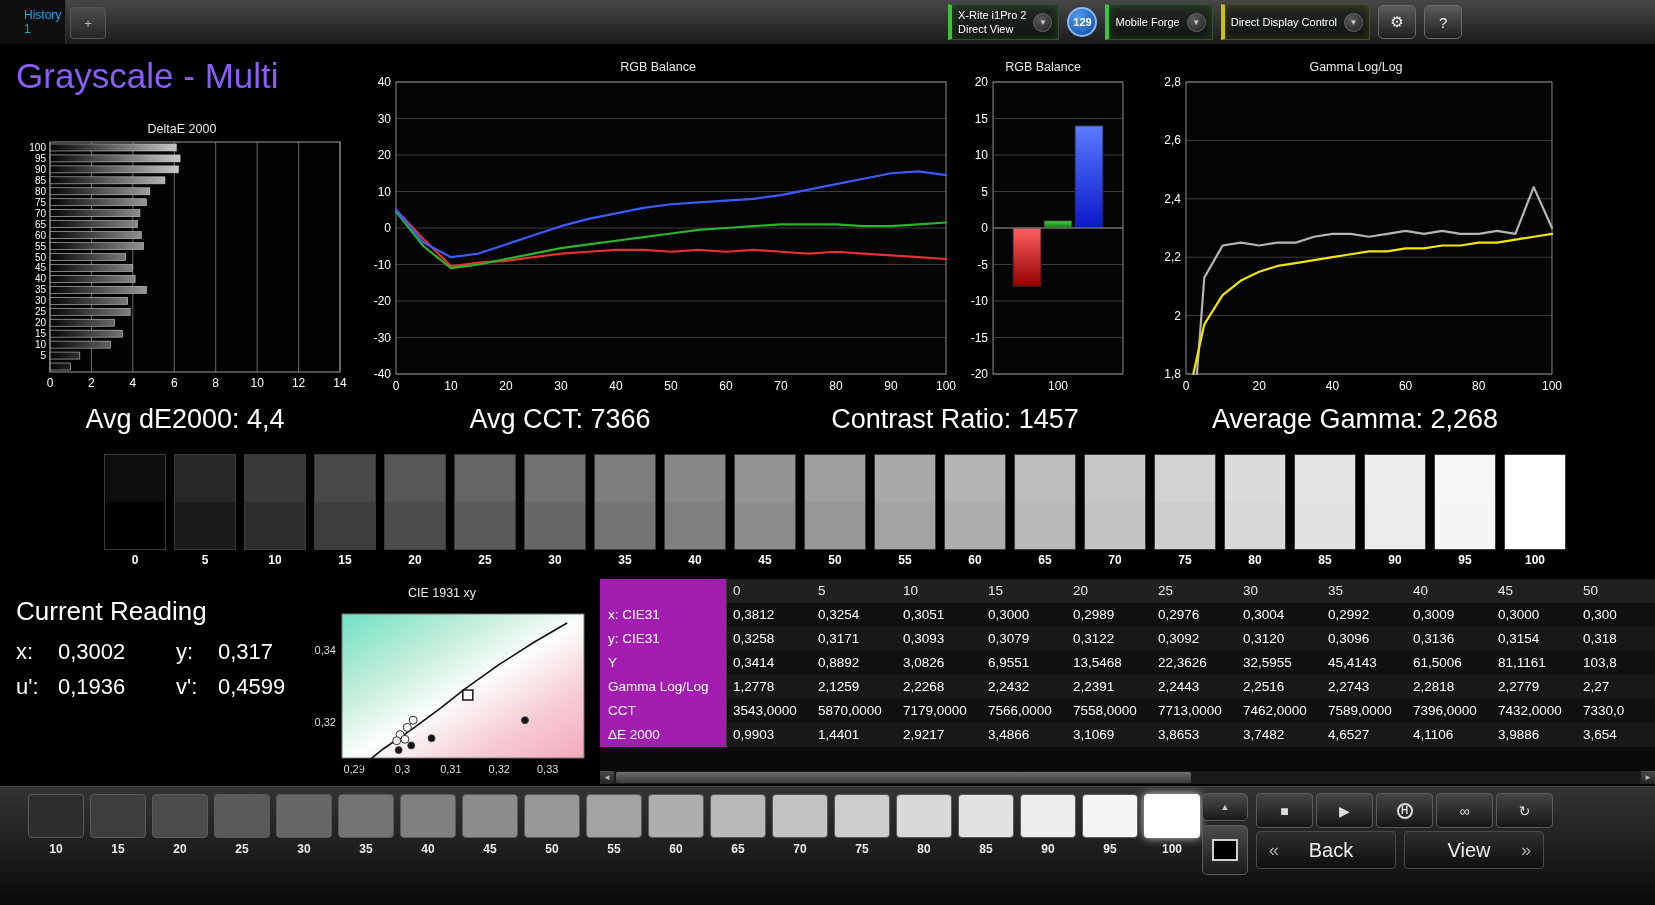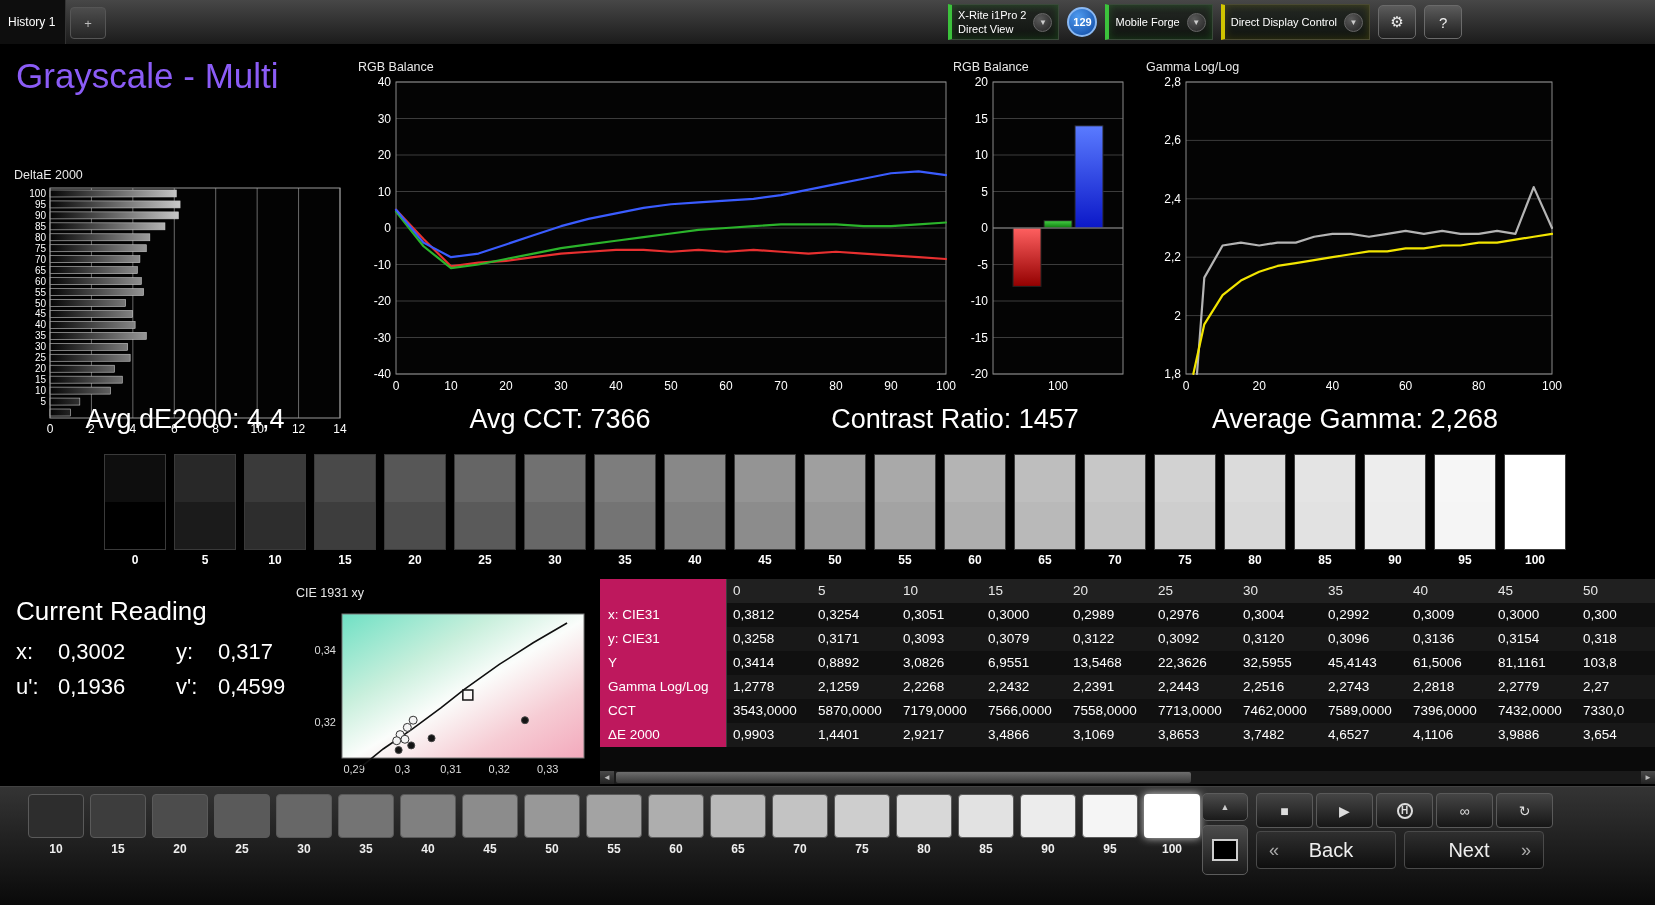--- a/index.html
+++ b/index.html
@@ -3,21 +3,21 @@
 <meta charset="utf-8">
 <style>
   html,body{margin:0;padding:0;background:#000;}
   .app{position:relative;width:1655px;height:905px;background:#000;overflow:hidden;
        font-family:"Liberation Sans",sans-serif;color:#fff;}
 
   
   .topbar{position:absolute;left:0;top:0;width:1655px;height:44px;
           background:linear-gradient(#474747,#1b1b1b);}
   .tab{position:absolute;left:0;top:0;width:66px;height:44px;background:#0e0e0e;
-       color:#ffffff;font-size:12px;display:flex;align-items:center;padding-left:8px;
+       color:#0ea5e9;font-size:12px;display:flex;align-items:center;padding-left:24px;
        box-sizing:border-box;border-right:1px solid #333;}
   .tab-add{position:absolute;left:70px;top:7px;width:34px;height:30px;border-radius:4px;
        background:linear-gradient(#4d4d4d,#262626);border:1px solid #555;color:#bbb;
        display:flex;align-items:center;justify-content:center;font-size:13px;}
   .top-right{position:absolute;left:948px;top:3px;height:38px;display:flex;gap:8px;align-items:center;}
   .devbox{height:36px;display:flex;align-items:center;box-sizing:border-box;padding:0 6px;
        background:linear-gradient(#242824,#101410);border:1px solid #3a4a3a;border-left:4px solid #3cc23c;
        box-shadow:inset 0 0 8px rgba(60,200,60,.25);font-size:11px;color:#fff;}
   .devbox.yellow{border:1px solid #4a4a32;border-left:4px solid #cfc400;
        box-shadow:inset 0 0 8px rgba(210,200,0,.2);}
@@ -33,22 +33,22 @@
       border:1px solid #6a6a6a;color:#eee;font-size:15px;display:flex;align-items:center;justify-content:center;}
 
   
   .page-title{position:absolute;left:16px;top:56px;font-size:35px;color:#8b5cf6;}
   .stat{position:absolute;top:404px;font-size:27px;color:#fff;text-align:center;}
   #stat0{left:20px;width:330px;} #stat1{left:410px;width:300px;}
   #stat2{left:790px;width:330px;} #stat3{left:1180px;width:350px;}
 
   
   .chart-block{position:absolute;}
-  .chart-title{font-size:12.5px;color:#e8e8e8;text-align:left;height:16px;}
-  #blk-deltae{left:14px;top:122px;width:336px;margin-top:46px;}
+  .chart-title{font-size:12.5px;color:#e8e8e8;text-align:center;height:16px;}
+  #blk-deltae{left:14px;top:122px;width:336px;}
   #blk-rgbline{left:358px;top:60px;width:600px;}
   #blk-rgbbar{left:953px;top:60px;width:180px;}
   #blk-gamma{left:1146px;top:60px;width:420px;}
   #blk-cie{left:296px;top:586px;width:292px;}
 
   
   .strip{position:absolute;left:0;top:446px;width:1655px;height:130px;background:#000;}
   .swatches{position:absolute;left:104px;top:8px;display:flex;gap:8px;}
   .sw{display:flex;flex-direction:column;align-items:center;}
   .sw .box{width:62px;height:96px;border:1px solid #3a3a3a;box-sizing:border-box;display:flex;flex-direction:column;}
@@ -62,21 +62,21 @@
   .rrow .l{width:42px;} .rrow .v{width:118px;}
 
   
   .tablewrap{position:absolute;left:600px;top:579px;width:1055px;height:192px;overflow:hidden;
        font-size:13.5px;background:#0a0a0a;}
   .trow{display:grid;grid-template-columns:127px repeat(11,85px);height:24px;line-height:24px;}
   .trow.head{background:#202020;color:#e8e8e8;}
   .trow:nth-child(even){background:#101010;}
   .trow:nth-child(odd):not(.head){background:#181818;}
   .tcell{padding-left:6px;white-space:nowrap;overflow:hidden;}
-  .tlabel{background:#be185d;padding-left:8px;border-right:1px solid #3c3c3c;white-space:nowrap;overflow:hidden;}
+  .tlabel{background:#a21caf;padding-left:8px;border-right:1px solid #3c3c3c;white-space:nowrap;overflow:hidden;}
   .hscroll{position:absolute;left:600px;top:771px;width:1055px;height:13px;background:#1a1a1a;display:flex;}
   .harrow{width:14px;height:13px;background:linear-gradient(#4a4a4a,#222);color:#bbb;font-size:8px;
        display:flex;align-items:center;justify-content:center;}
   .htrack{flex:1;position:relative;}
   .hthumb{position:absolute;left:2px;top:1px;width:56%;height:11px;border-radius:2px;
        background:linear-gradient(#6e6e6e,#3a3a3a);}
 
   
   .bottombar{position:absolute;left:0;top:786px;width:1655px;height:119px;
        background:linear-gradient(#343434,#090909);border-top:1px solid #424242;}
@@ -747,19 +747,19 @@
       </div>
     </div>
     <div class="navrow">
       <div class="navbtn">
         <span class="chev">«</span>
         <span>Back</span>
         <span></span>
       </div>
       <div class="navbtn">
         <span></span>
-        <span>Next</span>
+        <span>View</span>
         <span class="chev">»</span>
       </div>
     </div>
   </div>
 
 </div>
 
 </body></html>

